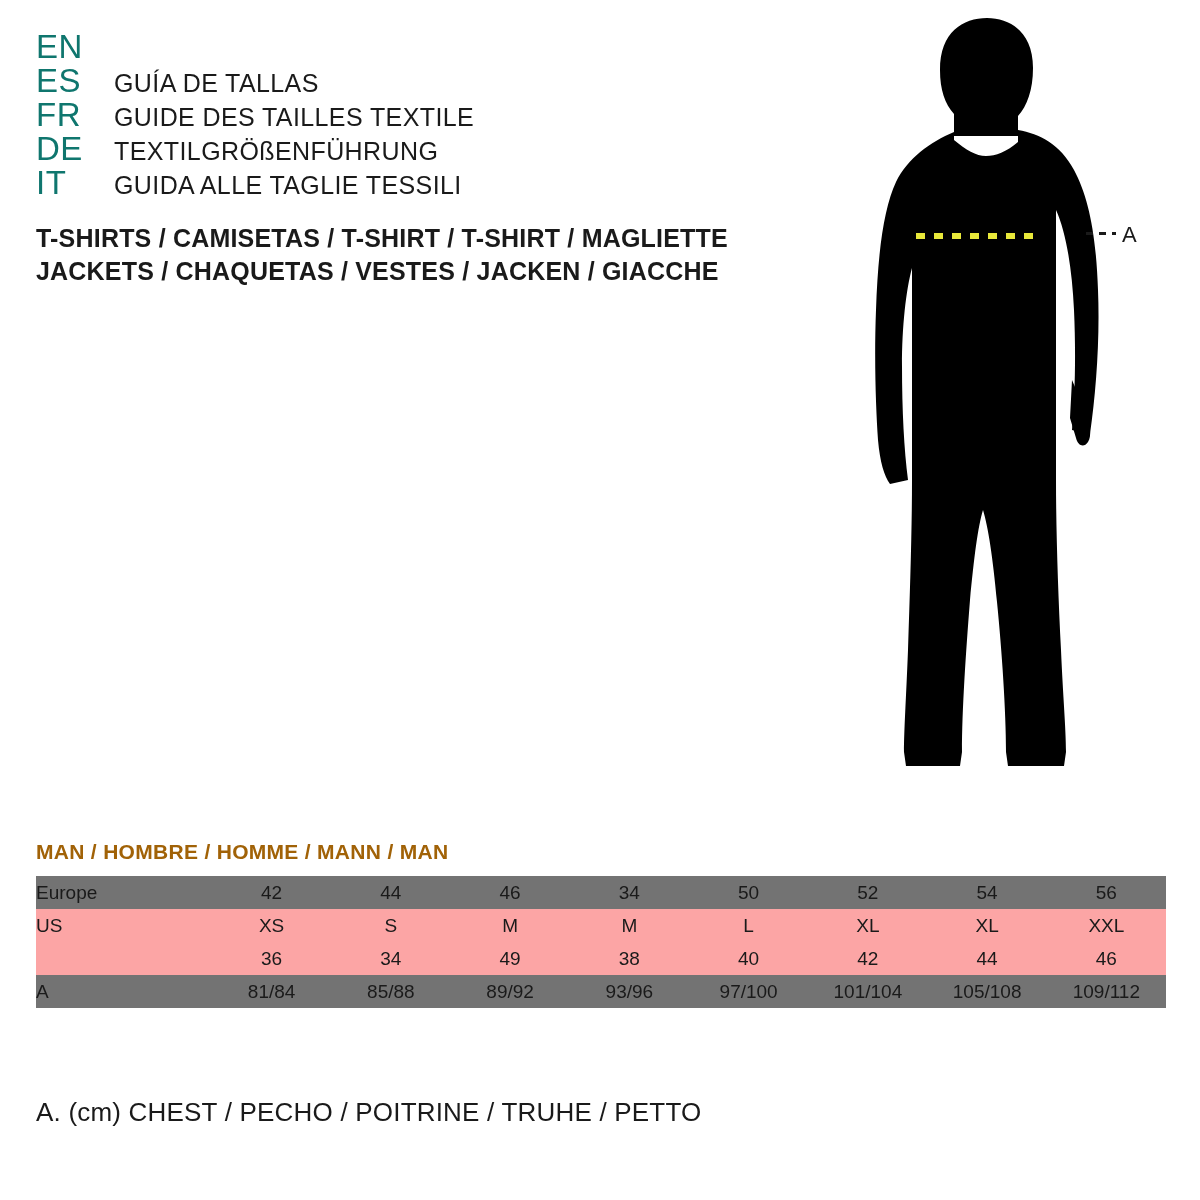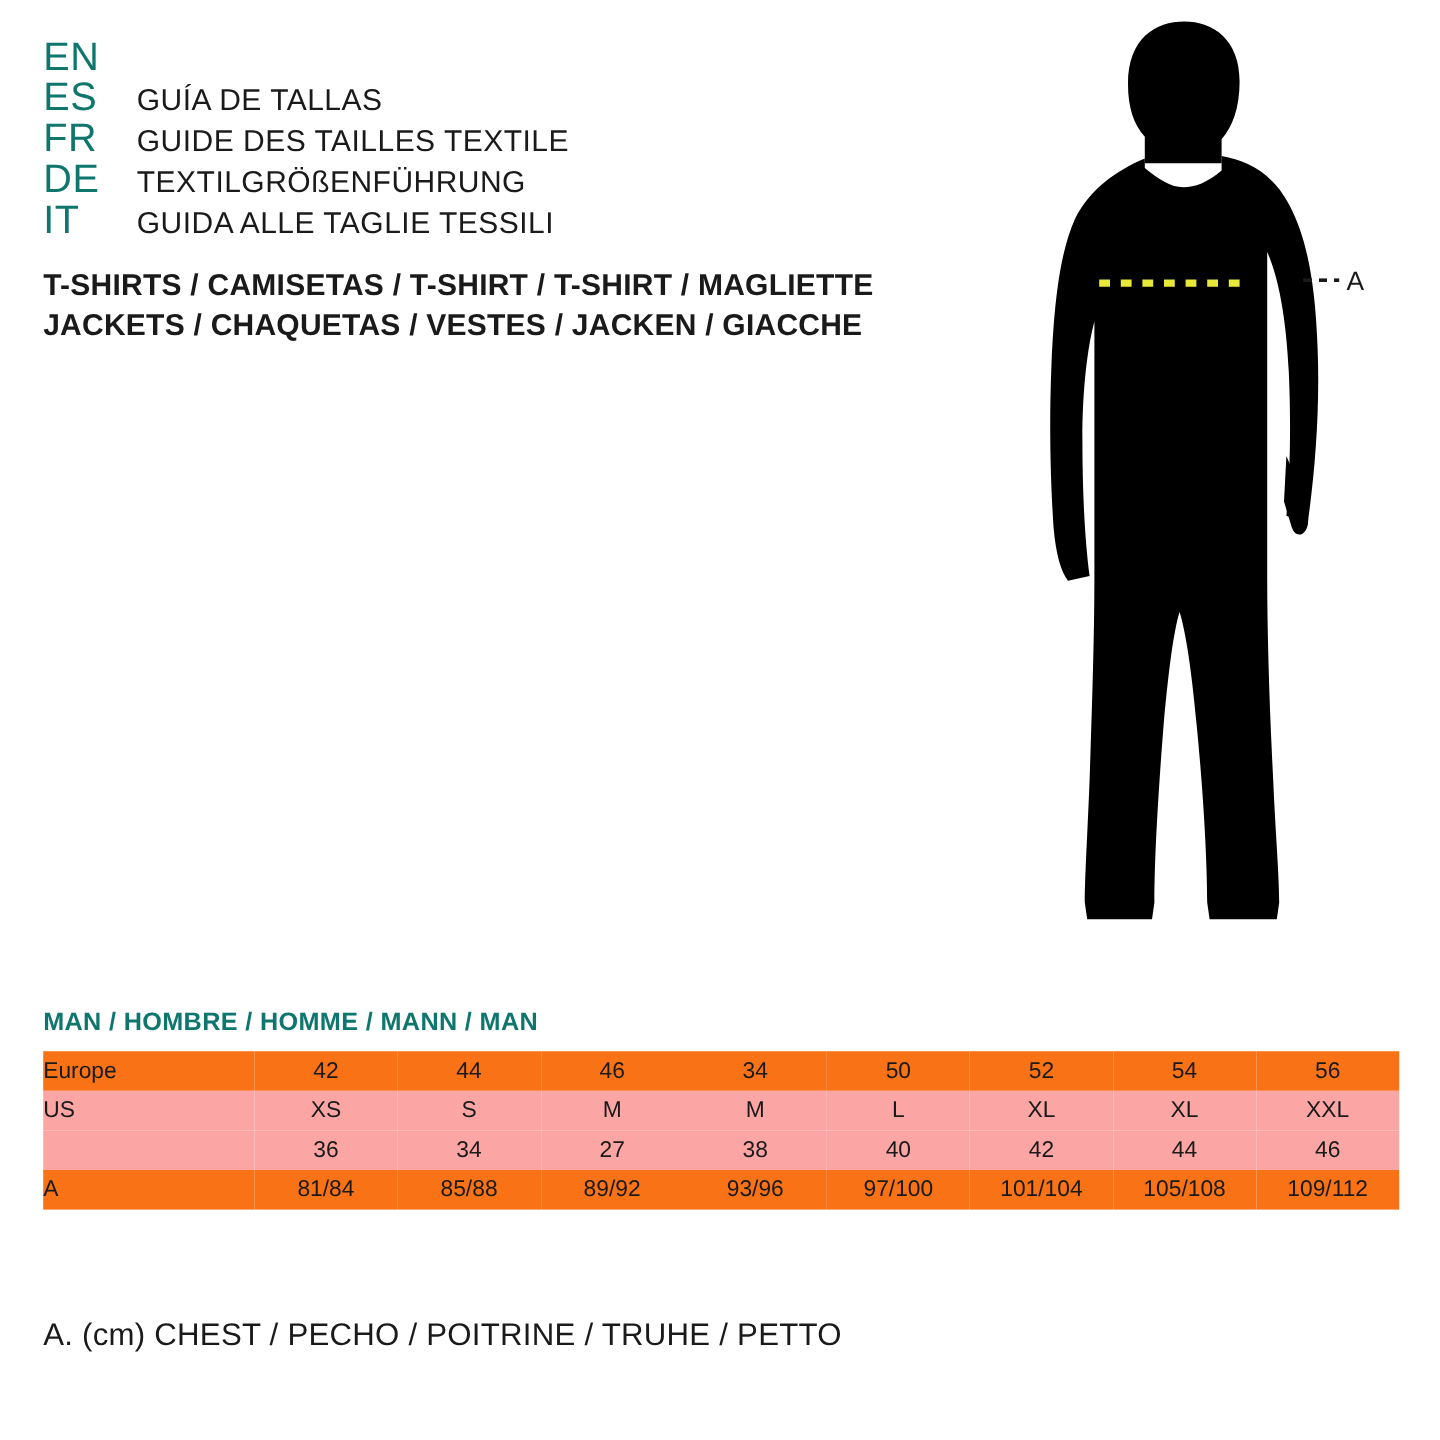--- a/index.html
+++ b/index.html
@@ -93,41 +93,41 @@
     position: absolute;
     left: 36px;
     top: 840px;
     width: 1130px;
   }
   .gender-title {
     font-size: 21px;
     font-weight: bold;
     letter-spacing: 0.3px;
     margin-bottom: 12px;
-    color: #0f766e;
+    color: #a16207;
   }
   table.size-table {
     border-collapse: collapse;
     width: 1130px;
     table-layout: fixed;
   }
   table.size-table td {
     font-size: 19px;
     color: #1a1a1a;
     height: 33px;
     padding: 0;
   }
   .row-head td {
     background: #b3b3b3;
     font-size: 19px;
     padding-left: 8px;
     height: 32px;
   }
   .row-shaded td { background: #fca5a5; }
-  .row-plain td { background: #f97316; margin-left: 20px; }
+  .row-plain td { background: #737373; margin-left: 20px; }
   .col-label {
     padding-left: 8px;
     text-align: left;
     width: 176px;
   }
   .cell-val { text-align: center; }
 
   .footnote {
     position: absolute;
     left: 36px;
@@ -241,21 +241,21 @@
           <td class="cell-val">L</td>
           <td class="cell-val">XL</td>
           <td class="cell-val">XL</td>
           <td class="cell-val">XXL</td>
         </tr>
 
         <tr class="row-shaded">
           <td class="col-label"></td>
           <td class="cell-val">36</td>
           <td class="cell-val">34</td>
-          <td class="cell-val">27</td>
+          <td class="cell-val">49</td>
           <td class="cell-val">38</td>
           <td class="cell-val">40</td>
           <td class="cell-val">42</td>
           <td class="cell-val">44</td>
           <td class="cell-val">46</td>
         </tr>
 
         <tr class="row-plain">
           <td class="col-label">A</td>
           <td class="cell-val">81/84</td>

